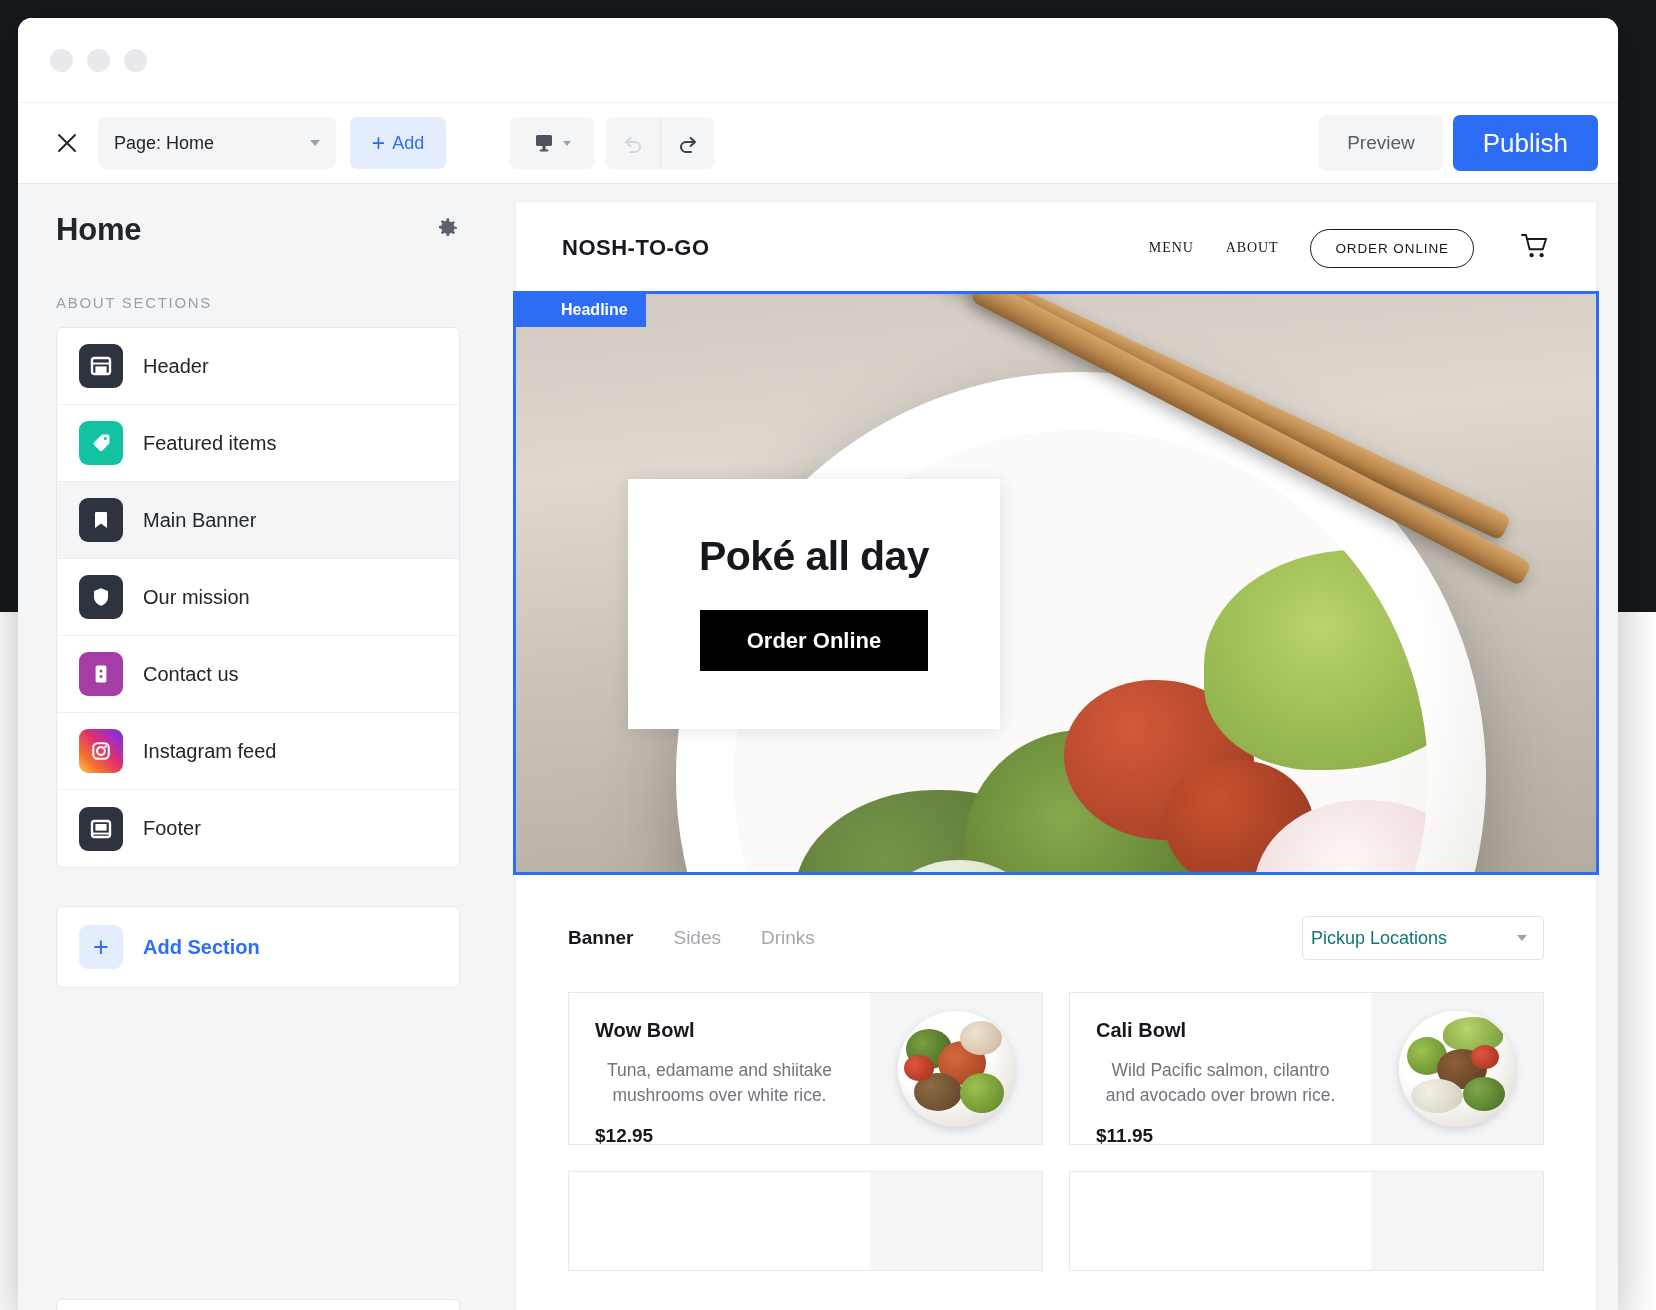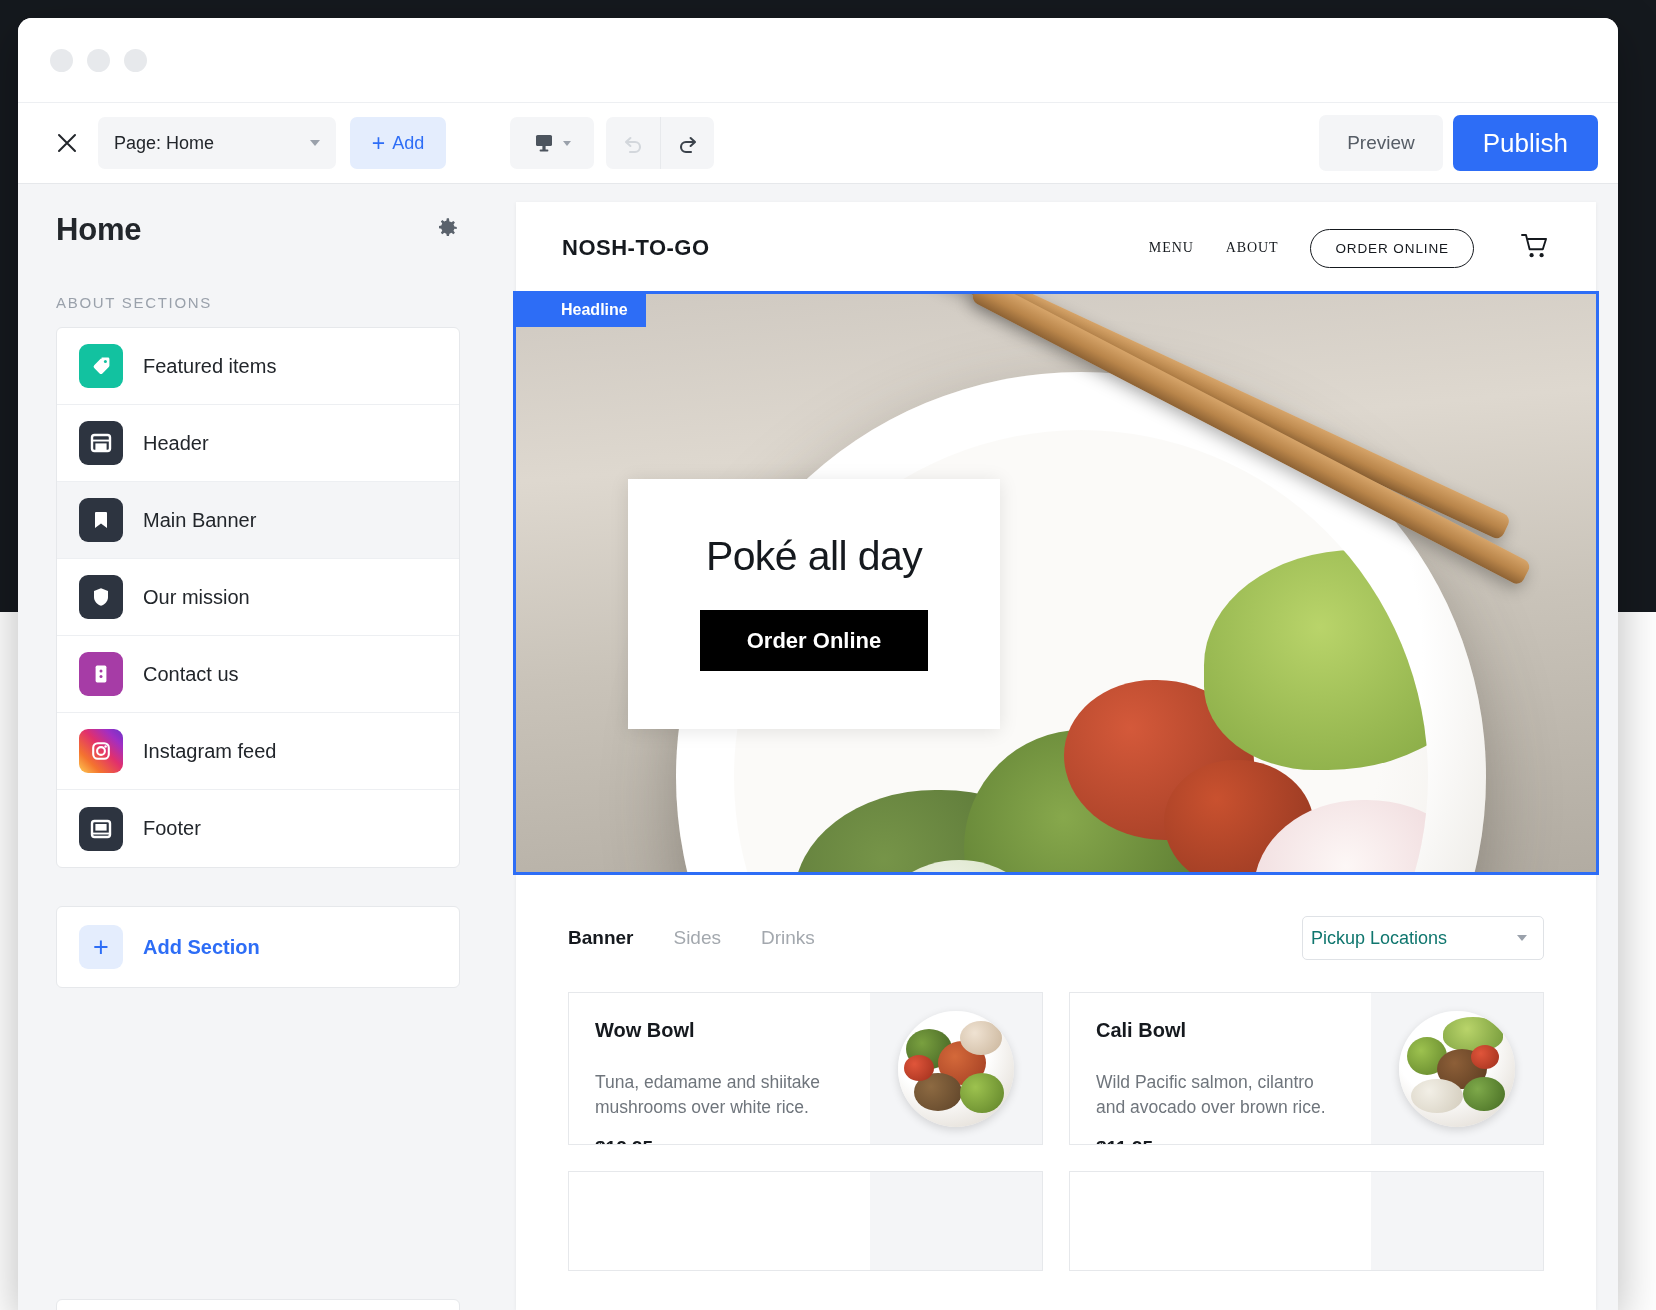--- a/index.html
+++ b/index.html
@@ -236,21 +236,21 @@
   }
   .cs1 { right: 90px; top: 222px; width: 640px; transform: rotate(25deg); }
   .cs2 { right: 70px; top: 268px; width: 620px; transform: rotate(27.5deg); }
   .hero-card {
     position: absolute; left: 112px; top: 185px; z-index: 5;
     width: 372px; background: #ffffff;
     padding: 54px 30px 58px; text-align: center;
     box-shadow: 0 2px 18px rgba(0,0,0,.10);
   }
   .hero-title {
-    font-size: 41px; font-weight: 400; color: #15191e; letter-spacing: -.6px;
+    font-size: 41px; font-weight: 700; color: #15191e; letter-spacing: -.6px;
   }
   .hero-btn {
     margin: 30px auto 0; width: 228px; height: 61px; background: #000000;
     color: #ffffff; font-size: 22px; font-weight: 600;
     display: flex; align-items: center; justify-content: center; cursor: pointer;
   }
 
   
   .menu-sec { padding: 44px 52px 0; }
   .menu-top { display: flex; align-items: center; }
@@ -269,21 +269,21 @@
     border-left: 5px solid transparent; border-right: 5px solid transparent;
     border-top: 6px solid #9aa1ab;
   }
   .cards { display: flex; gap: 26px; margin-top: 32px; }
   .m-card {
     flex: 1; border: 1px solid #e6e8eb; background: #fff;
     display: flex; height: 153px; overflow: hidden;
   }
   .m-text { flex: 1; padding: 26px 26px 0 26px; }
   .m-name { font-size: 20px; font-weight: 700; color: #15191e; }
-  .m-desc { margin-top: 28px; font-size: 17.5px; line-height: 1.45; color: #6f757c; }
+  .m-desc { margin-top: 16px; font-size: 17.5px; line-height: 1.45; color: #6f757c; text-align: center; }
   .m-price { margin-top: 16px; font-size: 19px; font-weight: 700; color: #15191e; }
   .m-thumb {
     width: 172px; flex: none; background: #f4f5f7;
     display: flex; align-items: center; justify-content: center;
   }
   .thumb-bowl {
     width: 116px; height: 116px; border-radius: 50%;
     background: radial-gradient(circle at 38% 32%, #ffffff 0 44%, #e9e5df 76%, #cfc9c0 100%);
     position: relative; overflow: hidden;
     box-shadow: 0 3px 10px rgba(0,0,0,.14);
@@ -367,38 +367,38 @@
             <path fill="#5a626c" d="M12 8.4a3.6 3.6 0 1 0 0 7.2 3.6 3.6 0 0 0 0-7.2zm9 4.6v-2l-2.2-.4a7 7 0 0 0-.8-1.9l1.3-1.8-1.4-1.4-1.8 1.3a7 7 0 0 0-1.9-.8L13.8 3h-2l-.4 2.2a7 7 0 0 0-1.9.8L7.7 4.7 6.3 6.1l1.3 1.8a7 7 0 0 0-.8 1.9L4.6 10.2v2l2.2.4c.2.7.5 1.3.8 1.9l-1.3 1.8 1.4 1.4 1.8-1.3c.6.4 1.2.6 1.9.8l.4 2.2h2l.4-2.2c.7-.2 1.3-.4 1.9-.8l1.8 1.3 1.4-1.4-1.3-1.8c.4-.6.6-1.2.8-1.9L21 13z"></path>
           </svg>
         </div>
       </div>
 
       <div class="sections-label">ABOUT SECTIONS</div>
 
       <div class="section-card">
 
         <div class="section-row">
-          <span class="sec-icon" style="background:#12c2a0">
-            <svg width="24" height="24" viewBox="0 0 24 24">
-                <path d="M12.4 3.6 H19a1.4 1.4 0 0 1 1.4 1.4v6.6a2 2 0 0 1-.6 1.4l-6.4 6.4a2 2 0 0 1-2.8 0l-5.4-5.4a2 2 0 0 1 0-2.8l6.4-6.4a2 2 0 0 1 1.4-.6z" fill="#fff"></path>
-                <circle cx="16.4" cy="7.6" r="1.5" fill="#12c2a0"></circle>
-              </svg>
-          </span>
-          <span class="sec-label">Featured items</span>
-        </div>
-
-        <div class="section-row">
           <span class="sec-icon" style="background:#2d3440">
             <svg width="24" height="24" viewBox="0 0 24 24">
                 <rect x="3" y="4" width="18" height="16" rx="2.5" fill="none" stroke="#fff" stroke-width="2.4"></rect>
                 <rect x="6.4" y="12.4" width="11.2" height="6.6" fill="#fff"></rect>
                 <rect x="3" y="8.6" width="18" height="1.9" fill="#fff"></rect>
               </svg>
           </span>
           <span class="sec-label">Header</span>
+        </div>
+
+        <div class="section-row">
+          <span class="sec-icon" style="background:#12c2a0">
+            <svg width="24" height="24" viewBox="0 0 24 24">
+                <path d="M12.4 3.6 H19a1.4 1.4 0 0 1 1.4 1.4v6.6a2 2 0 0 1-.6 1.4l-6.4 6.4a2 2 0 0 1-2.8 0l-5.4-5.4a2 2 0 0 1 0-2.8l6.4-6.4a2 2 0 0 1 1.4-.6z" fill="#fff"></path>
+                <circle cx="16.4" cy="7.6" r="1.5" fill="#12c2a0"></circle>
+              </svg>
+          </span>
+          <span class="sec-label">Featured items</span>
         </div>
 
         <div class="section-row selected">
           <span class="sec-icon" style="background:#2d3440">
             <svg width="24" height="24" viewBox="0 0 24 24">
                 <path d="M7 4h10a1 1 0 0 1 1 1v15l-6-4.4L6 20V5a1 1 0 0 1 1-1z" fill="#fff"></path>
               </svg>
           </span>
           <span class="sec-label">Main Banner</span>
         </div>

